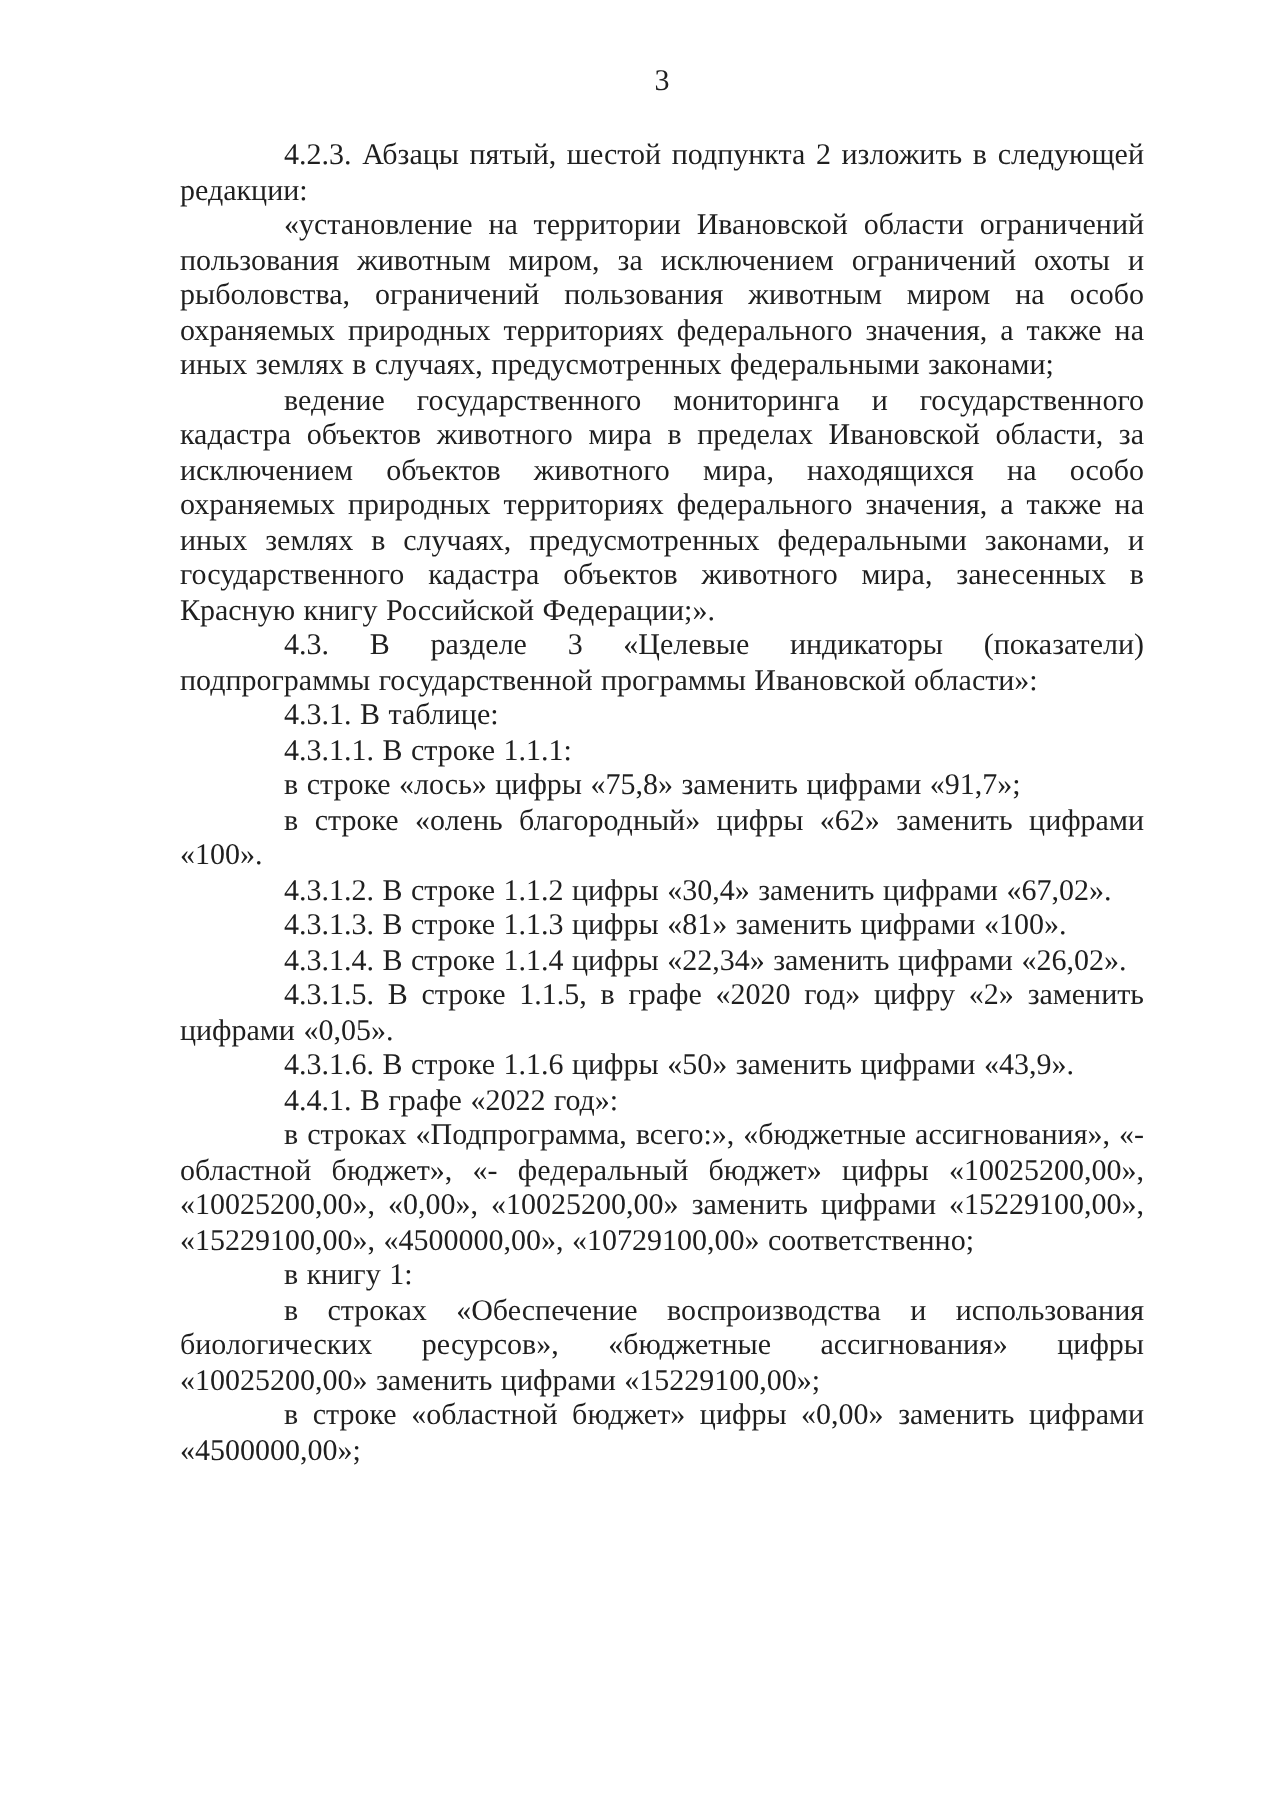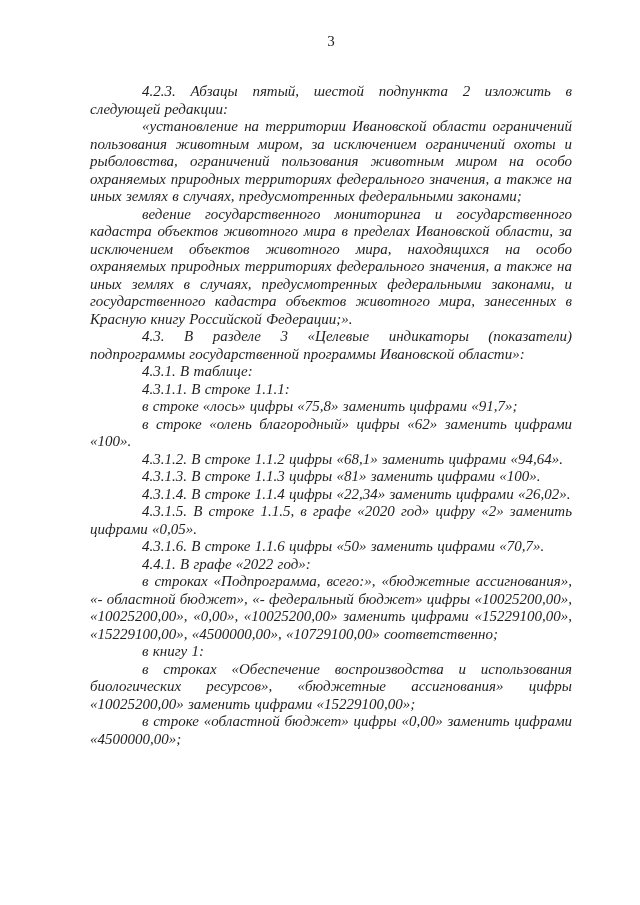--- a/index.html
+++ b/index.html
@@ -20,24 +20,23 @@
     position: absolute;
     top: 33px;
     left: 90px;
     width: 482px;
     text-align: center;
     font-size: 15px;
     line-height: 17px;
   }
   .content {
     position: absolute;
-    top: 83px;
+    top: 70px;
     left: 90px;
     width: 482px;
-    font-style: italic;
   }
   .para {
     margin: 0;
     padding: 0;
     font-size: 15px;
     line-height: 17.5px;
     text-align: justify;
     text-indent: 52px;
     word-spacing: 0.5px;
   }
@@ -49,24 +48,24 @@
   <div class="page-number">3</div>
   <div class="content">
     <p class="para">4.2.3. Абзацы пятый, шестой подпункта 2 изложить в следующей редакции:</p>
     <p class="para">«установление на территории Ивановской области ограничений пользования животным миром, за исключением ограничений охоты и рыболовства, ограничений пользования животным миром на особо охраняемых природных территориях федерального значения, а также на иных землях в случаях, предусмотренных федеральными законами;</p>
     <p class="para">ведение государственного мониторинга и государственного кадастра объектов животного мира в пределах Ивановской области, за исключением объектов животного мира, находящихся на особо охраняемых природных территориях федерального значения, а также на иных землях в случаях, предусмотренных федеральными законами, и государственного кадастра объектов животного мира, занесенных в Красную книгу Российской Федерации;».</p>
     <p class="para">4.3. В разделе 3 «Целевые индикаторы (показатели) подпрограммы государственной программы Ивановской области»:</p>
     <p class="para">4.3.1. В таблице:</p>
     <p class="para">4.3.1.1. В строке 1.1.1:</p>
     <p class="para">в строке «лось» цифры «75,8» заменить цифрами «91,7»;</p>
     <p class="para">в строке «олень благородный» цифры «62» заменить цифрами «100».</p>
-    <p class="para">4.3.1.2. В строке 1.1.2 цифры «68,1» заменить цифрами «94,64».</p>
+    <p class="para">4.3.1.2. В строке 1.1.2 цифры «30,4» заменить цифрами «67,02».</p>
     <p class="para">4.3.1.3. В строке 1.1.3 цифры «81» заменить цифрами «100».</p>
     <p class="para">4.3.1.4. В строке 1.1.4 цифры «22,34» заменить цифрами «26,02».</p>
     <p class="para">4.3.1.5. В строке 1.1.5, в графе «2020 год» цифру «2» заменить цифрами «0,05».</p>
-    <p class="para">4.3.1.6. В строке 1.1.6 цифры «50» заменить цифрами «70,7».</p>
+    <p class="para">4.3.1.6. В строке 1.1.6 цифры «50» заменить цифрами «43,9».</p>
     <p class="para">4.4.1. В графе «2022 год»:</p>
     <p class="para">в строках «Подпрограмма, всего:», «бюджетные ассигнования», «- областной бюджет», «- федеральный бюджет» цифры «10025200,00», «10025200,00», «0,00», «10025200,00» заменить цифрами «15229100,00», «15229100,00», «4500000,00», «10729100,00» соответственно;</p>
     <p class="para">в книгу 1:</p>
     <p class="para">в строках «Обеспечение воспроизводства и использования биологических ресурсов», «бюджетные ассигнования» цифры «10025200,00» заменить цифрами «15229100,00»;</p>
     <p class="para">в строке «областной бюджет» цифры «0,00» заменить цифрами «4500000,00»;</p>
   </div>
 </div>
 
 </body></html>

